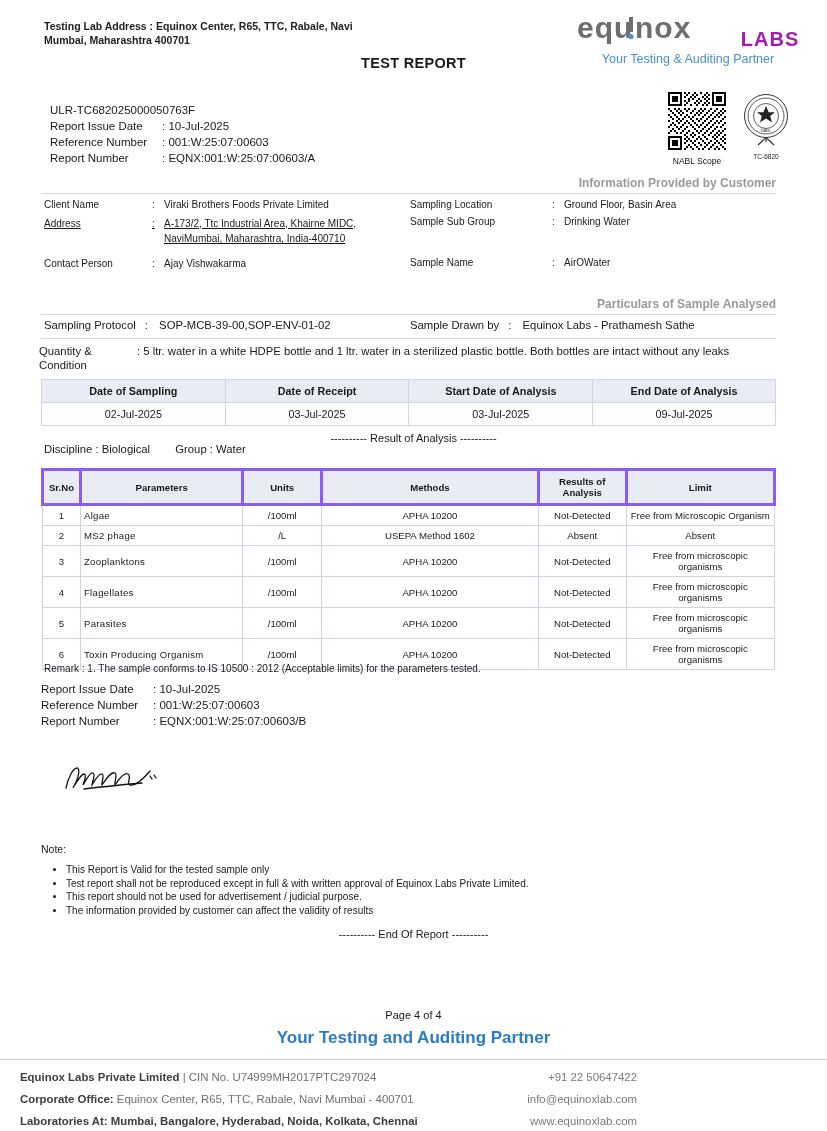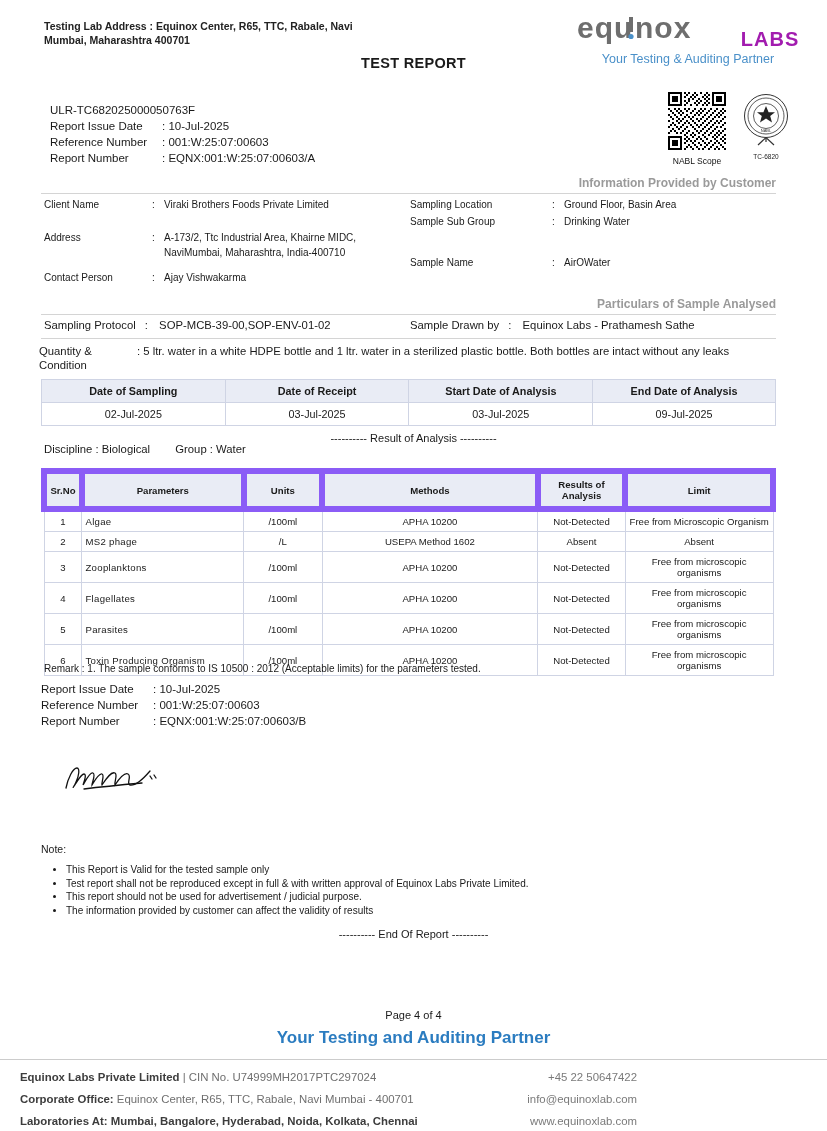--- a/index.html
+++ b/index.html
@@ -78,21 +78,21 @@
   table.dt td {
     border: 1px solid #cfd4e4; padding: 5px 2px; text-align: center; background: #fff;
   }
 
   
   .roa { position: absolute; width: 827px; text-align: center; font-size: 11px; }
   .disc { position: absolute; left: 44px; font-size: 11.3px; }
 
   table.rt { position: absolute; border-collapse: collapse; font-size: 9.6px; }
   table.rt th {
-    background: #e9ecf5; border: 6px solid #8b5cf6; font-weight: bold;
+    background: #e9ecf5; border: 3px solid #8b5cf6; font-weight: bold;
     padding: 5px 2px; text-align: center; line-height: 11px;
   }
   table.rt td { border: 1px solid #cfd4e4; padding: 4px 3px; background: #fff; line-height: 11px; }
   td.c-sr { text-align: center; }
   td.c-par { text-align: left; padding-left: 8px; letter-spacing: .3px; }
   td.c-unit, td.c-meth, td.c-res, td.c-lim { text-align: center; }
 
   .remark { position: absolute; left: 44px; font-size: 10px; }
 
   
@@ -425,21 +425,21 @@
   </div>
 
   <div class="sec-head" style="top:176px;">Information Provided by Customer</div>
 
   <div class="kv" style="left:44px; top:197px; width:360px;">
     <div class="row">
       <span class="k">Client Name</span>
       <span class="c">:</span>
       <span class="v">Viraki Brothers Foods Private Limited</span>
     </div>
-    <div class="row" style="margin-top:17px;">
+    <div class="row" style="margin-top:3px;text-decoration:underline;">
       <span class="k">Address</span>
       <span class="c">:</span>
       <span class="v" style="max-width:212px;">A-173/2, Ttc Industrial Area, Khairne MIDC, NaviMumbai, Maharashtra, India-400710</span>
     </div>
     <div class="row" style="margin-top:9px;">
       <span class="k">Contact Person</span>
       <span class="c">:</span>
       <span class="v">Ajay Vishwakarma</span>
     </div>
   </div>
@@ -610,21 +610,21 @@
   <div class="endrep" style="top:928px;">----------  End Of Report  ----------</div>
   <div class="pageno" style="top:1009px;">Page 4 of 4</div>
   <div class="tagline-big" style="top:1028px;">Your Testing and Auditing Partner</div>
 
   <div class="footer">
     <div class="frule"></div>
     <div class="frow" style="padding-top:6px;">
       <div>
         <b>Equinox Labs Private Limited</b><span> | CIN No. U74999MH2017PTC297024</span>
       </div>
-      <div class="fright">+45 22 50647422</div>
+      <div class="fright">+91 22 50647422</div>
     </div>
     <div class="frow">
       <div>
         <b>Corporate Office:</b><span> Equinox Center, R65, TTC, Rabale, Navi Mumbai - 400701</span>
       </div>
       <div class="fright">info@equinoxlab.com</div>
     </div>
     <div class="frow">
       <div><b>Laboratories At: Mumbai, Bangalore, Hyderabad, Noida, Kolkata, Chennai</b></div>
       <div class="fright">www.equinoxlab.com</div>

